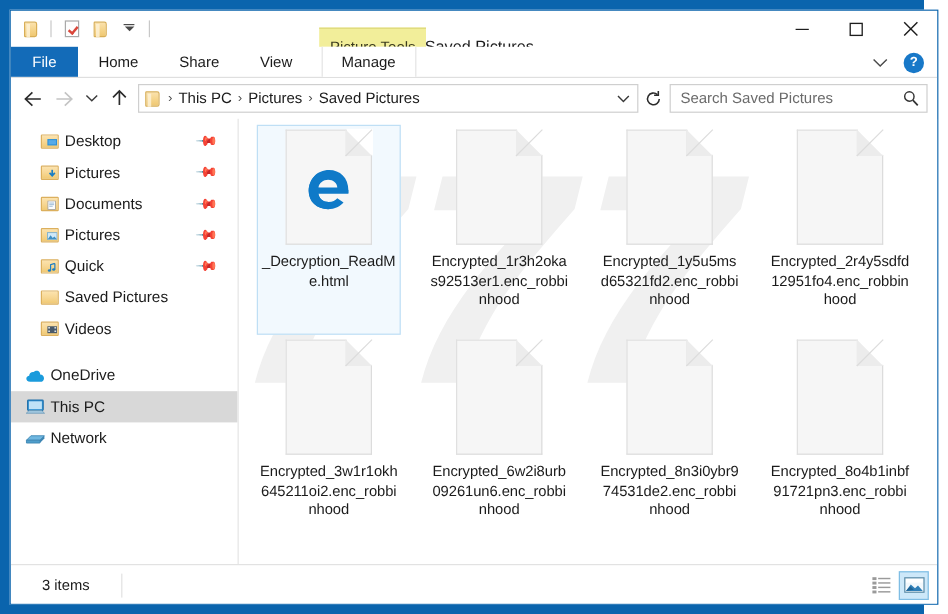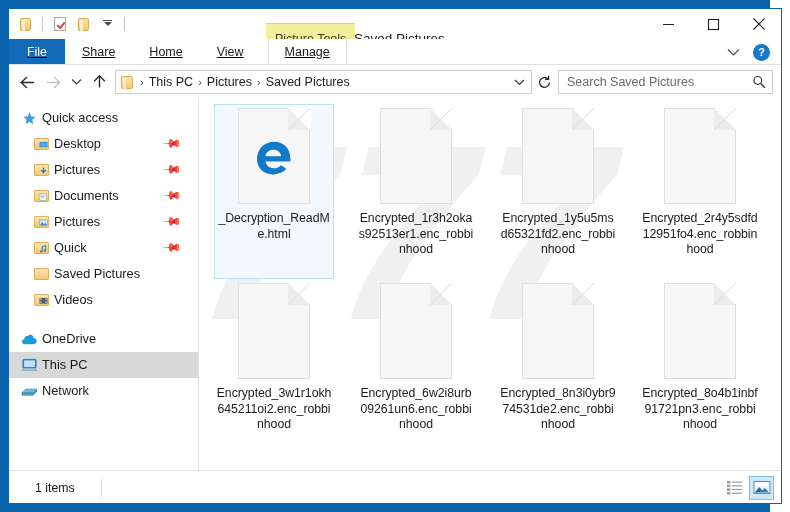--- a/index.html
+++ b/index.html
@@ -137,21 +137,20 @@
   .wc svg { display: block; }
 
   
   #ribbon-tabs {
     position: relative;
     height: 26px;
     background: #ffffff;
     display: flex;
     align-items: stretch;
     border-bottom: 1px solid #dfdfdf;
-    text-decoration: underline;
   }
   #tab-file {
     width: 56px;
     background: #136bb8;
     color: #ffffff;
     font-size: 12.5px;
     display: flex; align-items: center; justify-content: center;
   }
   .rtab {
     padding: 0 17px;
@@ -527,22 +526,22 @@
         <div class="wc">
           <svg width="14" height="14" viewBox="0 0 14 14">
               <path d="M1.5 1.5 L12.5 12.5 M12.5 1.5 L1.5 12.5" stroke="#1d1d1d" stroke-width="1.2" fill="none"></path>
             </svg>
         </div>
       </div>
     </div>
 
     <div id="ribbon-tabs">
       <div id="tab-file">File</div>
+      <div class="rtab">Home</div>
       <div class="rtab">Share</div>
-      <div class="rtab">Home</div>
       <div class="rtab">View</div>
       <div id="tab-manage">Manage</div>
 
       <div id="ribbon-right">
         <div id="ribbon-collapse">
           <svg width="13" height="9" viewBox="0 0 13 9">
               <path d="M1 1.5 L6.5 7 L12 1.5" stroke="#4b4b4b" stroke-width="1.2" fill="none"></path>
             </svg>
         </div>
         <div id="help-btn">?</div>
@@ -604,28 +603,20 @@
             <path d="M8.7 8.4 L12.8 12.8" stroke="#333" stroke-width="1.4"></path>
           </svg>
         </span>
       </div>
     </div>
 
     <div id="body-area">
 
       <div id="nav-pane">
 
-        <div class="nav-row group">
-          <span class="nav-icon">
-            <svg width="15" height="15" viewBox="0 0 16 16">
-              <path d="M8 1.3 L9.9 5.8 L14.7 6.2 L11 9.3 L12.2 14 L8 11.4 L3.8 14 L5 9.3 L1.3 6.2 L6.1 5.8 Z" fill="#3aa0dd"></path>
-            </svg>
-          </span>
-          <span class="nav-label">Quick access</span>
-        </div>
 
         <div class="nav-row child">
           <span class="nav-icon">
             <span class="fold">
                 <svg class="badge" viewBox="0 0 10 9">
                   <rect x="0.5" y="1" width="9" height="6" fill="#2b8fd8"></rect>
                   <rect x="1.5" y="2" width="7" height="4" fill="#56aae8"></rect>
                 </svg>
               </span>
           </span>
@@ -849,21 +840,21 @@
                 </svg>
             </div>
             <div class="file-name">Encrypted_8o4b1inbf91721pn3.enc_robbinhood</div>
           </div>
 
         </div>
       </div>
     </div>
 
     <div id="status-bar">
-      <span id="status-count">1 items</span>
+      <span id="status-count">3 items</span>
       <span id="status-divider"></span>
 
       <div id="view-toggles">
         <div class="view-btn">
           <svg width="17" height="15" viewBox="0 0 17 15">
             <rect x="1" y="1" width="3.4" height="2.4" fill="#9a9a9a"></rect>
             <rect x="1" y="4.7" width="3.4" height="2.4" fill="#9a9a9a"></rect>
             <rect x="1" y="8.4" width="3.4" height="2.4" fill="#9a9a9a"></rect>
             <rect x="1" y="12.1" width="3.4" height="2.4" fill="#9a9a9a"></rect>
             <rect x="5.8" y="1.5" width="10.2" height="1.2" fill="#9a9a9a"></rect>

